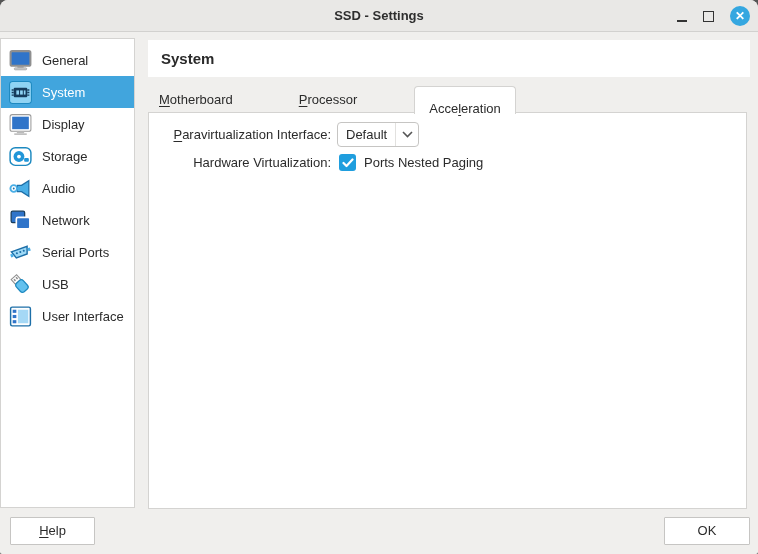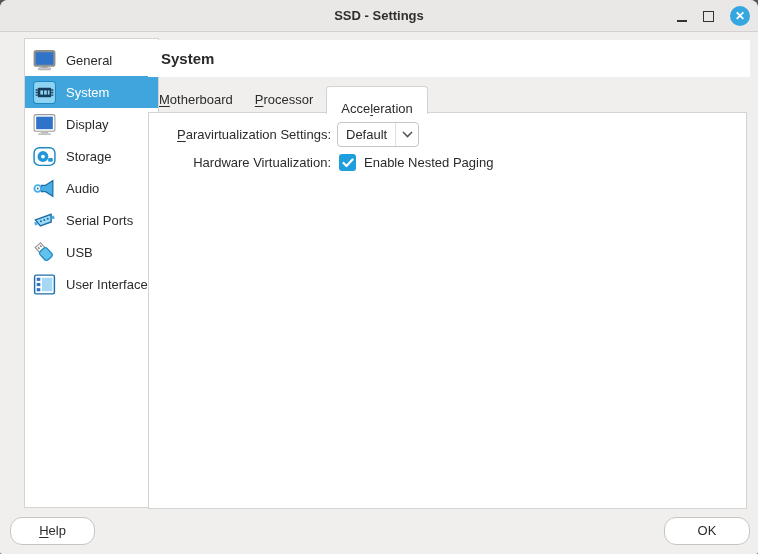--- a/index.html
+++ b/index.html
@@ -25,21 +25,21 @@
   .btn-min { width: 10px; height: 10px; border-bottom: 2px solid #333; margin-top: 2px; cursor: default; }
   .btn-max { width: 11px; height: 11px; border: 1.5px solid #333; background: transparent; }
   .btn-close {
     width: 20px; height: 20px; border-radius: 50%;
     display: flex; align-items: center; justify-content: center;
     color: #fff; font-size: 12px; font-weight: bold; line-height: 1;
   }
 
   
   .sidebar {
-    position: absolute; left: 24px; top: 38px; width: 135px; height: 470px;
+    position: absolute; left: 0; top: 38px; width: 135px; height: 470px;
     background: #ffffff; border: 1px solid #d4d3d1; padding-top: 5px;
   }
   .side-item {
     height: 32px; display: flex; align-items: center; padding-left: 6px; gap: 9px;
     cursor: default;
   }
   .side-item .icon { width: 26px; height: 26px; display: flex; align-items: center; justify-content: center; }
   .side-item .icon svg { width: 25px; height: 25px; }
   .side-item.selected { background: #41a5dd; }
   .side-item.selected .label { color: #ffffff; }
@@ -47,21 +47,21 @@
   
   .header-bar {
     position: absolute; left: 148px; top: 40px; width: 602px; height: 37px;
     background: #ffffff; display: flex; align-items: center; padding-left: 13px;
   }
   .header-bar .h-title { font-size: 15px; font-weight: bold; color: #2a2a2a; }
 
   
   .tabs {
     position: absolute; left: 150px; top: 86px; height: 27px;
-    display: flex; align-items: flex-end; z-index: 3;
+    display: flex; align-items: flex-end; z-index: 3; gap: 44px;
   }
   .tab {
     height: 26px; line-height: 26px; padding: 0 9px; margin-right: 4px;
     color: #2b2b2b; cursor: default;
   }
   .tab.selected {
     background: #ffffff; border: 1px solid #d4d3d1; border-bottom: none;
     border-radius: 4px 4px 0 0; height: 28px; line-height: 27px; padding: 8px 14px;
     margin-bottom: -1px;
   }
@@ -86,21 +86,21 @@
   .checkbox {
     margin-left: 8px; width: 17px; height: 17px; border-radius: 3px;
     display: flex; align-items: center; justify-content: center; flex: none;
     cursor: default;
   }
   .check-label { margin-left: 8px; }
 
   
   .footer-btn {
     position: absolute; top: 517px; height: 28px;
-    background: #ffffff; border: 1px solid #c6c5c3; border-radius: 12px;
+    background: #ffffff; border: 1px solid #c6c5c3; border-radius: 1px;
     font-size: 13px; color: #2b2b2b; text-align: center; line-height: 26px;
     cursor: default;
   }
   .btn-help   { left: 10px;  width: 85px; }
   .btn-cancel { left: 575px; width: 81px; }
   .btn-ok     { left: 664px; width: 86px; text-align: center; }
 </style>
 </head>
 <body>
 
@@ -177,20 +177,29 @@
       <span class="icon">
         <svg viewBox="0 0 24 24">
             <path d="M9 9 L13 9 L20 4.5 L20 19.5 L13 15 L9 15 Z" fill="#49aee6" stroke="#1d6fa8" stroke-width="1.2"></path>
             <circle cx="5.5" cy="12" r="3.2" fill="none" stroke="#49aee6" stroke-width="1.8"></circle>
             <circle cx="5.5" cy="12" r="0.9" fill="#1d6fa8"></circle>
           </svg>
       </span>
       <span class="label">Audio</span>
     </div>
 
+    <div class="side-item">
+      <span class="icon">
+        <svg viewBox="0 0 24 24">
+            <rect x="3" y="3" width="13" height="11" rx="1.5" fill="#2f74c9" stroke="#173c5c" stroke-width="1.2"></rect>
+            <rect x="8" y="9" width="13" height="11" rx="1.5" fill="#2f74c9" stroke="#ffffff" stroke-width="1.6"></rect>
+          </svg>
+      </span>
+      <span class="label">Network</span>
+    </div>
 
     <div class="side-item">
       <span class="icon">
         <svg viewBox="0 0 24 24">
             <g transform="rotate(-20 12 12)">
               <path d="M4 8.5 L20 8.5 L17.5 15.5 L6.5 15.5 Z" fill="#9ed9f6" stroke="#1d6fa8" stroke-width="1.4"></path>
               <circle cx="8.5" cy="11.5" r="1" fill="#1d6fa8"></circle>
               <circle cx="12" cy="11.5" r="1" fill="#1d6fa8"></circle>
               <circle cx="15.5" cy="11.5" r="1" fill="#1d6fa8"></circle>
               <rect x="2" y="10.5" width="2.4" height="3" fill="#49aee6"></rect>
@@ -244,42 +253,42 @@
     </div>
     <div class="tab selected">
       <span>Acce</span><span class="mn">l</span><span>eration</span>
     </div>
   </div>
 
   <div class="content-panel">
 
     <div class="form-row">
       <span class="form-label">
-        <span></span><span class="mn">P</span><span>aravirtualization Settings:</span>
+        <span></span><span class="mn">P</span><span>aravirtualization Interface:</span>
       </span>
       <div class="combo">
         <span class="combo-value">Default</span>
         <span class="combo-sep"></span>
         <span class="combo-arrow">
           <svg width="11" height="7" viewBox="0 0 11 7">
               <polyline points="1,1 5.5,5.5 10,1" fill="none" stroke="#555555" stroke-width="1.6"></polyline>
             </svg>
         </span>
       </div>
     </div>
 
     <div class="form-row">
       <span class="form-label">Hardware Virtualization:</span>
       <span class="checkbox" style="background:#1f9ede">
         <svg width="12" height="10" viewBox="0 0 12 10">
             <polyline points="1.5,5 4.5,8 10.5,1.5" fill="none" stroke="#ffffff" stroke-width="2.2" stroke-linecap="round" stroke-linejoin="round"></polyline>
           </svg>
       </span>
       <span class="check-label">
-        <span>Enable Nested Pa</span><span class="mn">g</span><span>ing</span>
+        <span>Ports Nested Pa</span><span class="mn">g</span><span>ing</span>
       </span>
     </div>
 
   </div>
 
   <div class="footer-btn btn-help">
     <span></span><span class="mn">H</span><span>elp</span>
   </div>
   <div class="footer-btn btn-ok">OK</div>
 

